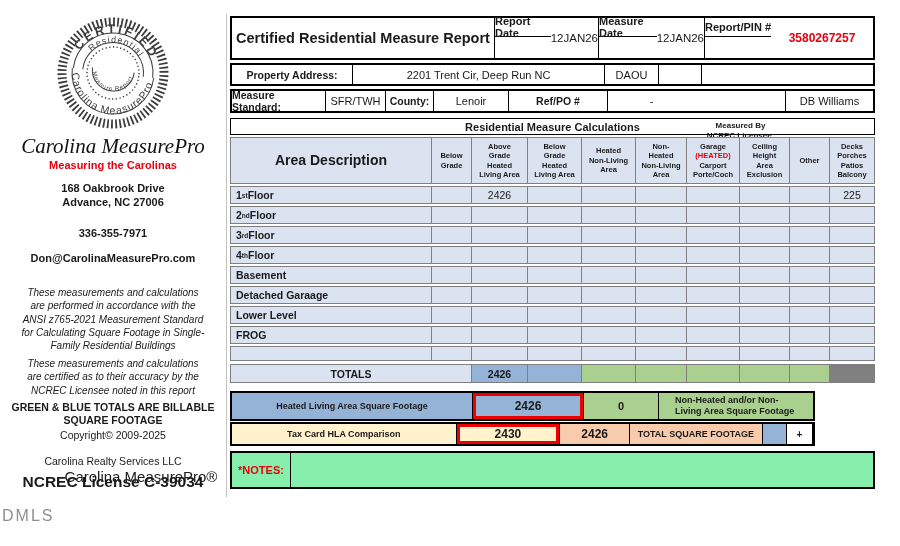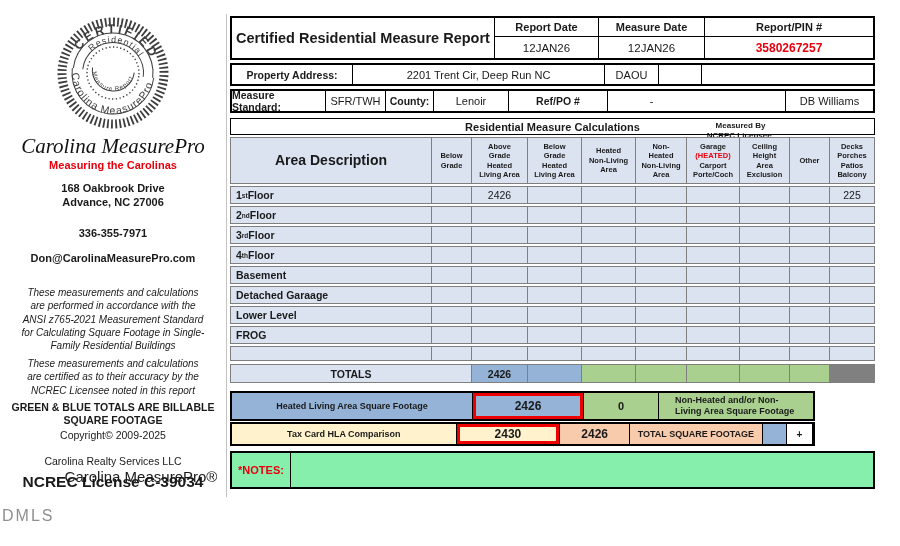--- a/index.html
+++ b/index.html
@@ -24,21 +24,21 @@
   .co2 { top:455px; font-size:10.5px; }
   .license { top:473px; font-weight:bold; font-size:15.5px; }
   .watermark { left:2px; top:507px; width:auto; font-size:16px; color:#8f8f8f; letter-spacing:2px; font-weight:300; }
 
   
   .main { left:230px; width:645px; box-sizing:border-box; }
   .blk { border:2px solid #000; box-sizing:border-box; display:flex; background:#fff; }
   .tt { top:16px; height:44px; }
   .tt-title { width:262px; border-right:1px solid #000; display:flex; align-items:center; justify-content:center;
               font-weight:bold; font-size:14.5px; }
-  .tt-col { display:flex; flex-direction:column; border-left:1px solid #000; }
+  .tt-col { display:flex; flex-direction:row; border-left:1px solid #000; }
   .tt-col:nth-child(2){ border-left:none; }
   .tt-h { height:18px; border-bottom:1px solid #000; display:flex; align-items:center; justify-content:center;
           font-weight:bold; font-size:11px; }
   .tt-v { flex:1; display:flex; align-items:center; justify-content:center; font-size:11.5px; }
   .w-rd { width:103px; } .w-md { width:105px; } .w-pin { flex:1; }
   .pin-red { color:#e8000d; font-weight:bold; font-size:12px; }
 
   .prow { top:63px; height:23px; align-items:stretch; }
   .prow > div, .mrow2 > div { display:flex; align-items:center; justify-content:center; border-left:1px solid #000; box-sizing:border-box; }
   .prow > div:first-child, .mrow2 > div:first-child { border-left:none; }

